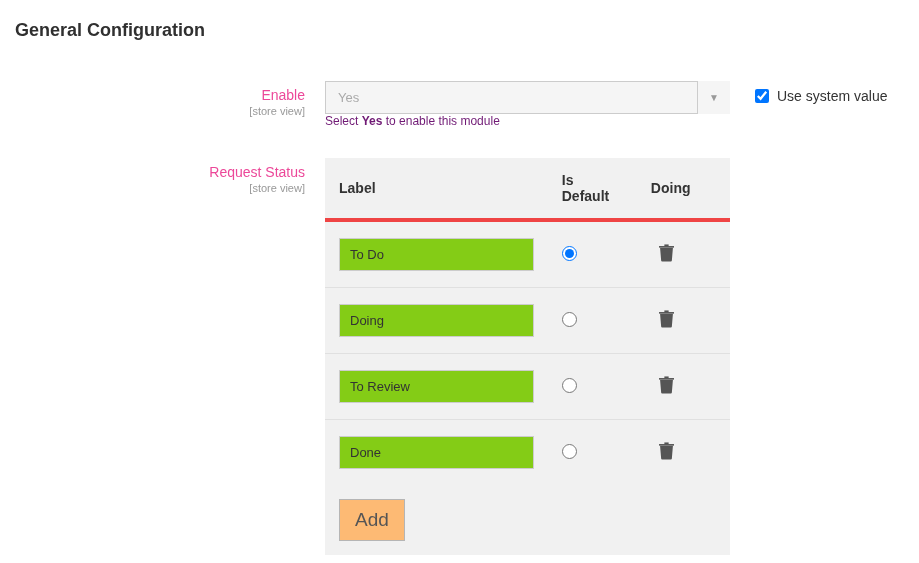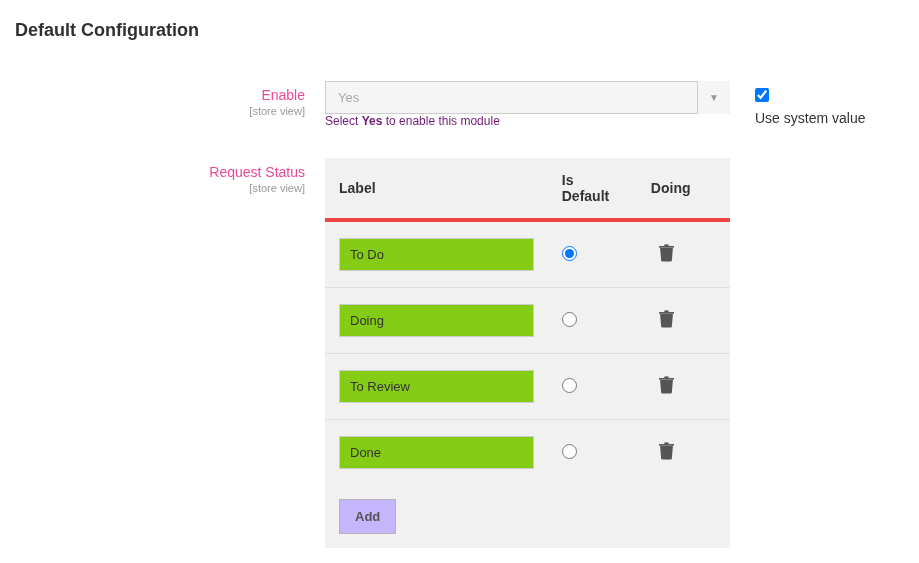--- a/index.html
+++ b/index.html
@@ -78,22 +78,22 @@
       color: #999;
       background: #f5f5f5;
     }
     .field-note {
       font-size: 12px;
       color: #701a75;
       margin-top: 0;
     }
     .checkbox-wrap {
       display: flex;
+      align-items: center;
       gap: 8px;
-      flex-direction: column;
     }
     .checkbox-wrap input[type="checkbox"] {
       width: 14px;
       height: 14px;
     }
     .checkbox-label {
       font-size: 14px;
       color: #333;
     }
     .status-table {
@@ -142,37 +142,37 @@
     .radio-input {
       width: 15px;
       height: 15px;
     }
     .trash-icon {
       cursor: pointer;
       color: #555;
       display: inline-block;
     }
     .add-button {
-      background: #c4b5fd;
+      background: #fdba74;
       border: 1px solid #b5b5b5;
       padding: 9px 15px;
-      font-size: 13px;
-      font-weight: 700;
+      font-size: 19px;
+      font-weight: 400;
       color: #555;
       cursor: pointer;
     }
     .add-row td {
       padding: 14px;
     }
     .trash-svg { width: 15px; height: 18px; }
   </style>
 </head>
 <body>
 
-<h2 class="section-title">Default Configuration</h2>
+<h2 class="section-title">General Configuration</h2>
 
 <div class="config-row">
   <div class="label-col">
     <span class="label-main">Enable</span>
     <span class="label-scope">[store view]</span>
   </div>
   <div class="field-col">
     <div class="select-wrapper">
       <div class="select-input disabled">Yes</div>
       <div class="select-arrow">▼</div>

